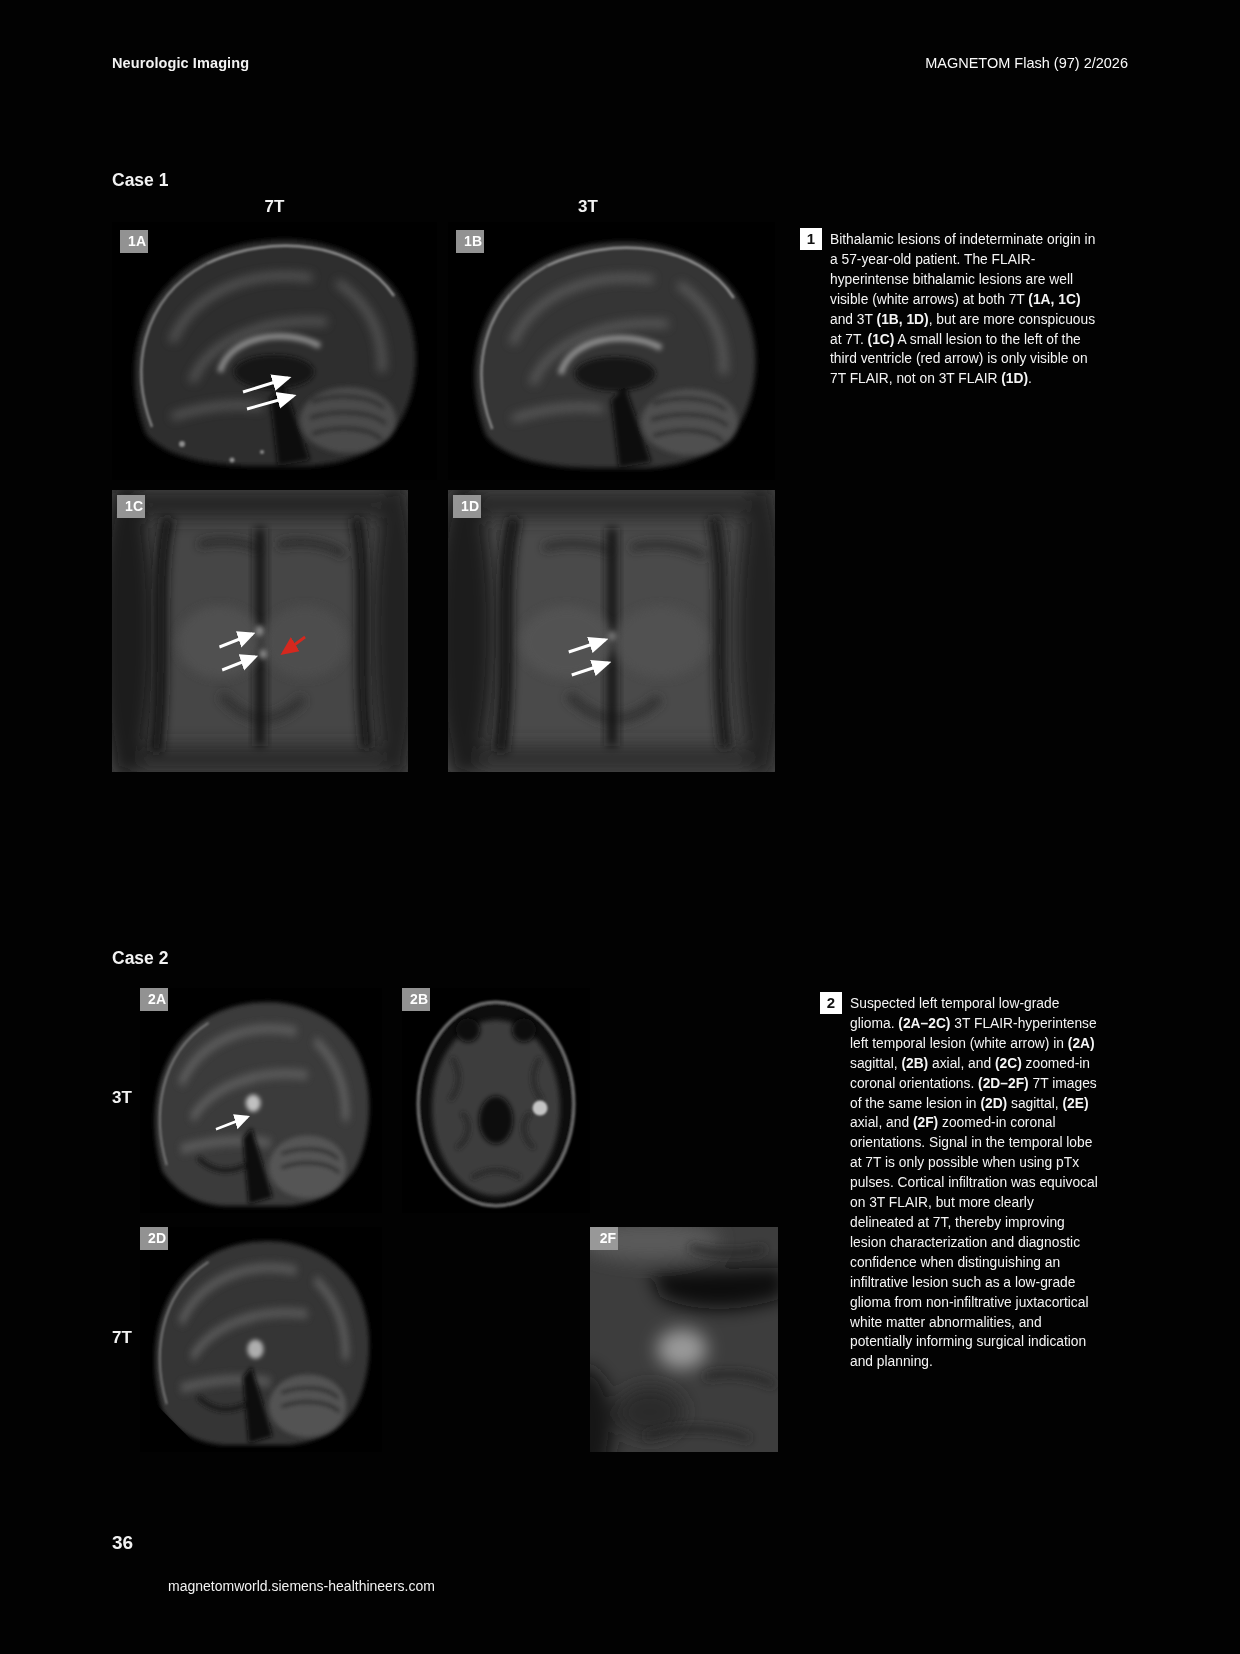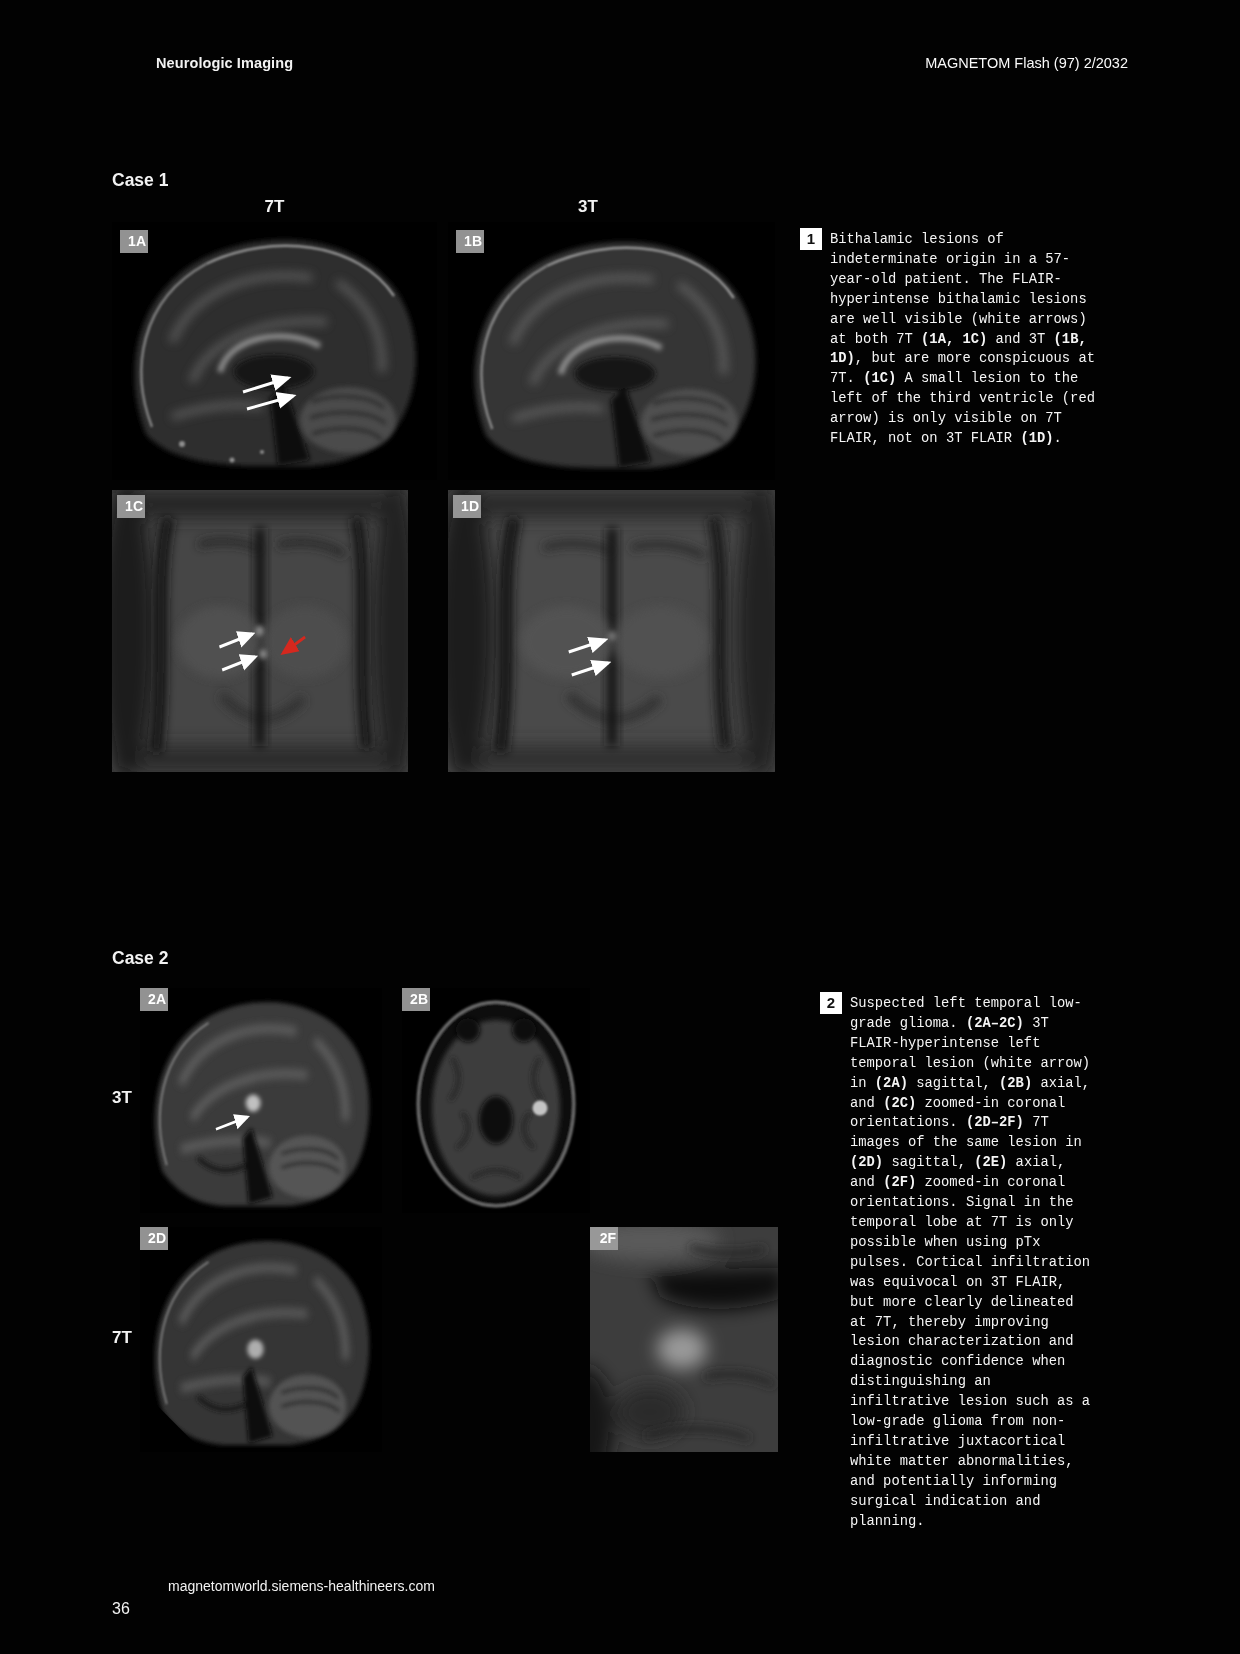--- a/index.html
+++ b/index.html
@@ -1,34 +1,34 @@
 <!DOCTYPE html>
 <html><head>
 <meta charset="utf-8">
 <style>
   html,body{margin:0;padding:0;background:#000;}
   .page{position:relative;width:1240px;height:1654px;background:#020202;overflow:hidden;
         font-family:"Liberation Sans", sans-serif;color:#f2f2f2;}
   .abs{position:absolute;}
-  .hdr-left{left:112px;top:55px;font-size:14.5px;font-weight:bold;letter-spacing:.1px;margin-left:44px;}
+  .hdr-left{left:112px;top:55px;font-size:14.5px;font-weight:bold;letter-spacing:.1px;}
   .hdr-right{right:112px;top:55px;font-size:14.5px;font-weight:normal;color:#fafafa;}
   .case-title{font-size:17.5px;font-weight:bold;}
   .col-label{font-size:17px;font-weight:bold;text-align:center;}
   .row-label{font-size:17px;font-weight:bold;}
   .tile{position:absolute;background:#000;}
   .tile svg{display:block;width:100%;height:100%;}
   .tile-badge{position:absolute;min-width:28px;height:23px;line-height:23px;text-align:right;
         background:rgba(158,158,158,.92);color:#fff;font-size:14px;font-weight:bold;padding:0 2px;box-sizing:border-box;}
   .badge-case1{left:8px;top:8px;}
   .badge-case2{left:0;top:0;}
-  .cap{position:absolute;font-size:13.8px;line-height:19.9px;color:#f5f5f5;font-family:Liberation Mono, monospace;}
+  .cap{position:absolute;font-size:13.8px;line-height:19.9px;color:#f5f5f5;}
   .cap b{font-weight:bold;}
   .cap-num{position:absolute;width:22px;height:22px;background:#fff;color:#111;
         font-size:15px;font-weight:bold;text-align:center;line-height:22px;}
-  .footer-num{left:112px;top:1600px;font-size:16px;font-weight:normal;}
+  .footer-num{left:112px;top:1532px;font-size:19px;font-weight:bold;}
   .footer-url{left:168px;top:1578px;font-size:14px;}
 </style>
 </head>
 <body>
 
 <div class="page">
 
   <svg width="0" height="0" style="position:absolute" aria-hidden="true">
     <defs>
       <filter id="b1" x="-60%" y="-60%" width="220%" height="220%">
@@ -46,21 +46,21 @@
       <marker id="ahw" viewBox="0 0 8 8" refX="6.5" refY="4" markerWidth="6.5" markerHeight="6.5" orient="auto">
           <path d="M0,0.5 L8,4 L0,7.5 Z" fill="#ffffff"></path>
         </marker>
       <marker id="ahr" viewBox="0 0 8 8" refX="6.5" refY="4" markerWidth="6.5" markerHeight="6.5" orient="auto">
           <path d="M0,0.5 L8,4 L0,7.5 Z" fill="#d5281e"></path>
         </marker>
     </defs>
   </svg>
 
   <div class="abs hdr-left">Neurologic Imaging</div>
-  <div class="abs hdr-right">MAGNETOM Flash (97) 2/2032</div>
+  <div class="abs hdr-right">MAGNETOM Flash (97) 2/2026</div>
 
   <div class="abs case-title" style="left:112px;top:170px;">Case 1</div>
   <div class="abs col-label" style="left:112px;top:197px;width:325px;">7T</div>
   <div class="abs col-label" style="left:448px;top:197px;width:280px;">3T</div>
 
   <div class="tile" style="left:112px;top:222px;width:325px;height:258px;">
     <svg viewBox="0 0 325 258" preserveAspectRatio="none">
       <rect width="325" height="258" fill="#000"></rect>
       <g>
         <path d="M34,212 C10,150 22,72 92,36 C158,4 248,14 286,72 C310,110 308,162 290,196 C272,228 236,242 196,244 L150,244 C104,244 56,238 34,212 Z" fill="#2e2e2e" filter="url(#b2)"></path>

